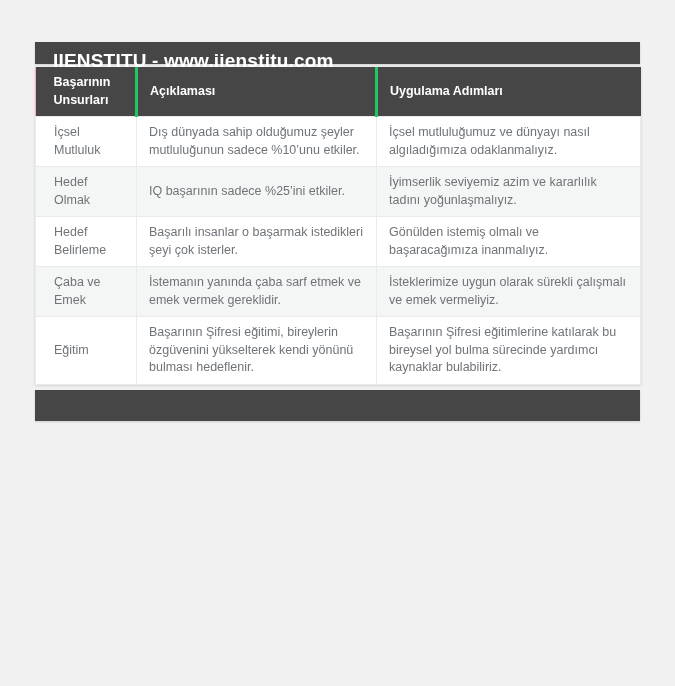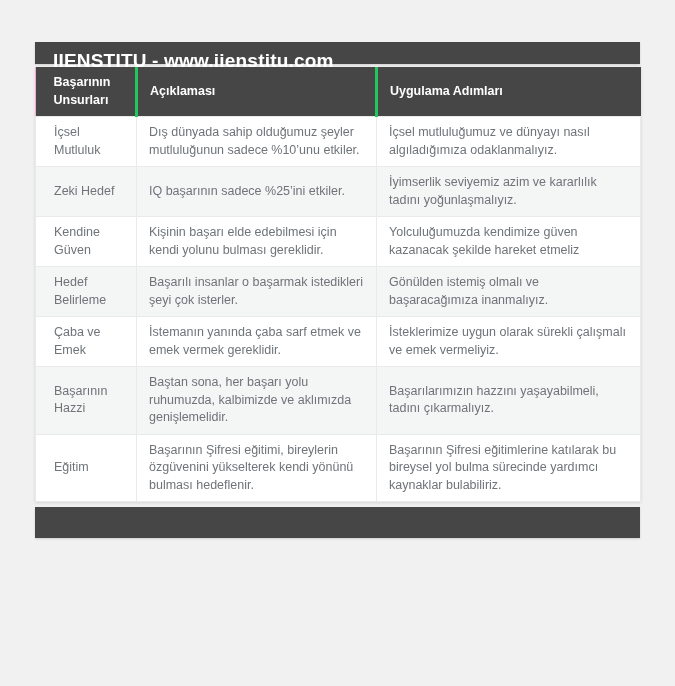--- a/index.html
+++ b/index.html
@@ -108,43 +108,33 @@
       </tr>
     </thead>
     <tbody id="rows-body">
 
     <tr>
         <td class="first">İçsel Mutluluk</td>
         <td>Dış dünyada sahip olduğumuz şeyler mutluluğunun sadece %10’unu etkiler.</td>
         <td>İçsel mutluluğumuz ve dünyayı nasıl algıladığımıza odaklanmalıyız.</td>
       </tr>
         <tr>
-        <td class="first">Zeki Hedef</td>
+        <td class="first">Hedef Olmak</td>
         <td>IQ başarının sadece %25’ini etkiler.</td>
         <td>İyimserlik seviyemiz azim ve kararlılık tadını yoğunlaşmalıyız.</td>
-      </tr>
-        <tr>
-        <td class="first">Kendine Güven</td>
-        <td>Kişinin başarı elde edebilmesi için kendi yolunu bulması gereklidir.</td>
-        <td>Yolculuğumuzda kendimize güven kazanacak şekilde hareket etmeliz</td>
       </tr>
         <tr>
         <td class="first">Hedef Belirleme</td>
         <td>Başarılı insanlar o başarmak istedikleri şeyi çok isterler.</td>
         <td>Gönülden istemiş olmalı ve başaracağımıza inanmalıyız.</td>
       </tr>
         <tr>
         <td class="first">Çaba ve Emek</td>
         <td>İstemanın yanında çaba sarf etmek ve emek vermek gereklidir.</td>
         <td>İsteklerimize uygun olarak sürekli çalışmalı ve emek vermeliyiz.</td>
-      </tr>
-        <tr>
-        <td class="first">Başarının Hazzi</td>
-        <td>Baştan sona, her başarı yolu ruhumuzda, kalbimizde ve aklımızda genişlemelidir.</td>
-        <td>Başarılarımızın hazzını yaşayabilmeli, tadını çıkarmalıyız.</td>
       </tr>
         <tr>
         <td class="first">Eğitim</td>
         <td>Başarının Şifresi eğitimi, bireylerin özgüvenini yükselterek kendi yönünü bulması hedeflenir.</td>
         <td>Başarının Şifresi eğitimlerine katılarak bu bireysel yol bulma sürecinde yardımcı kaynaklar bulabiliriz.</td>
       </tr>
       </tbody>
   </table>
 
   <div class="footer-bar"></div>

